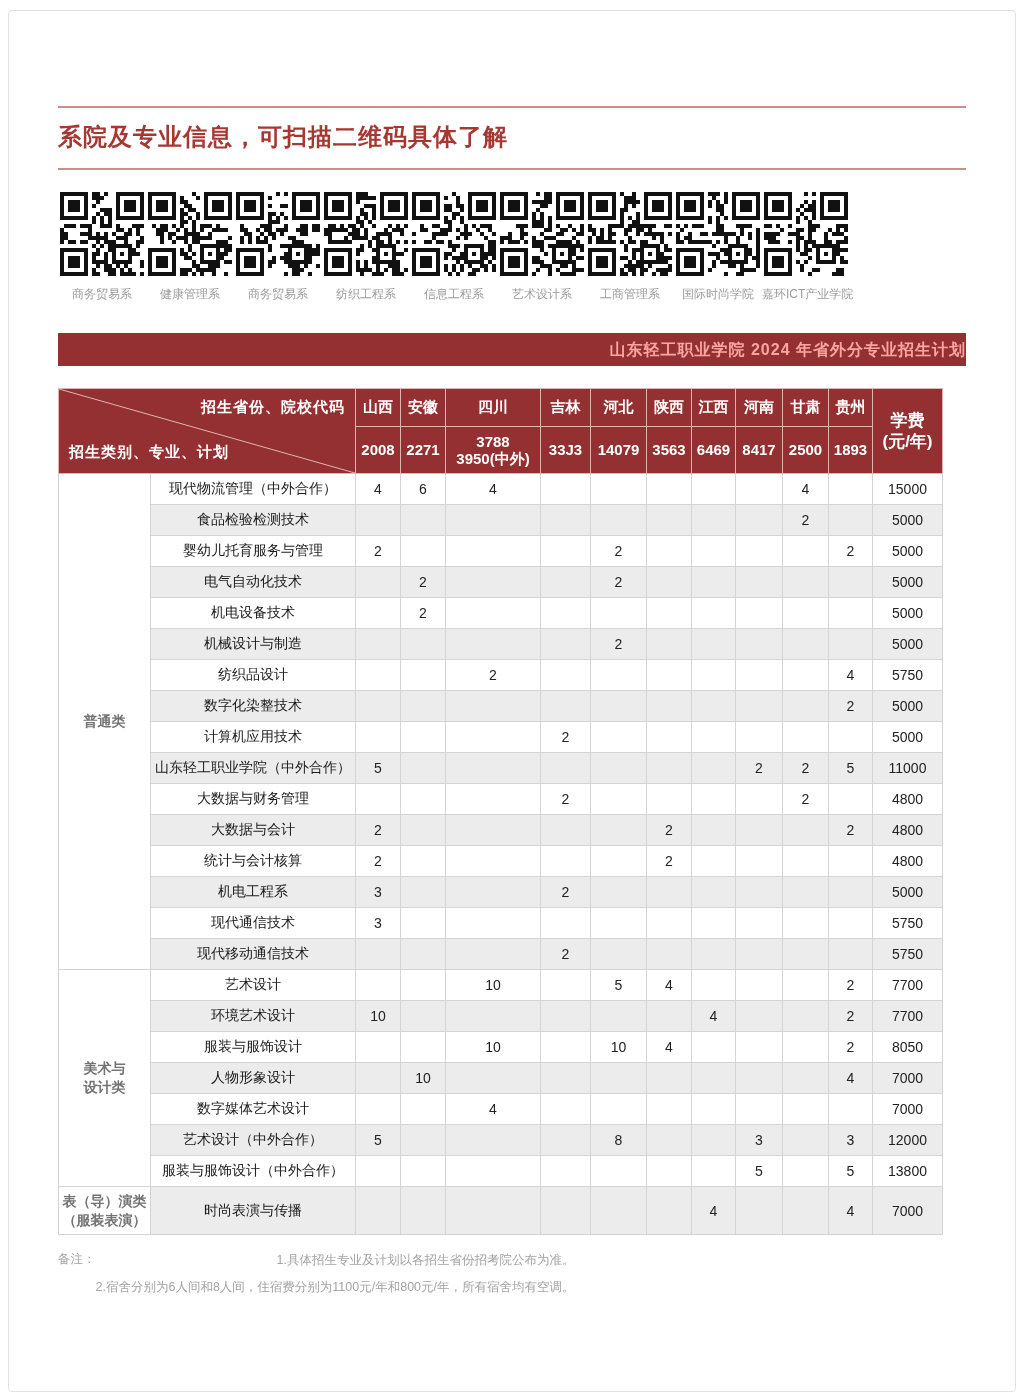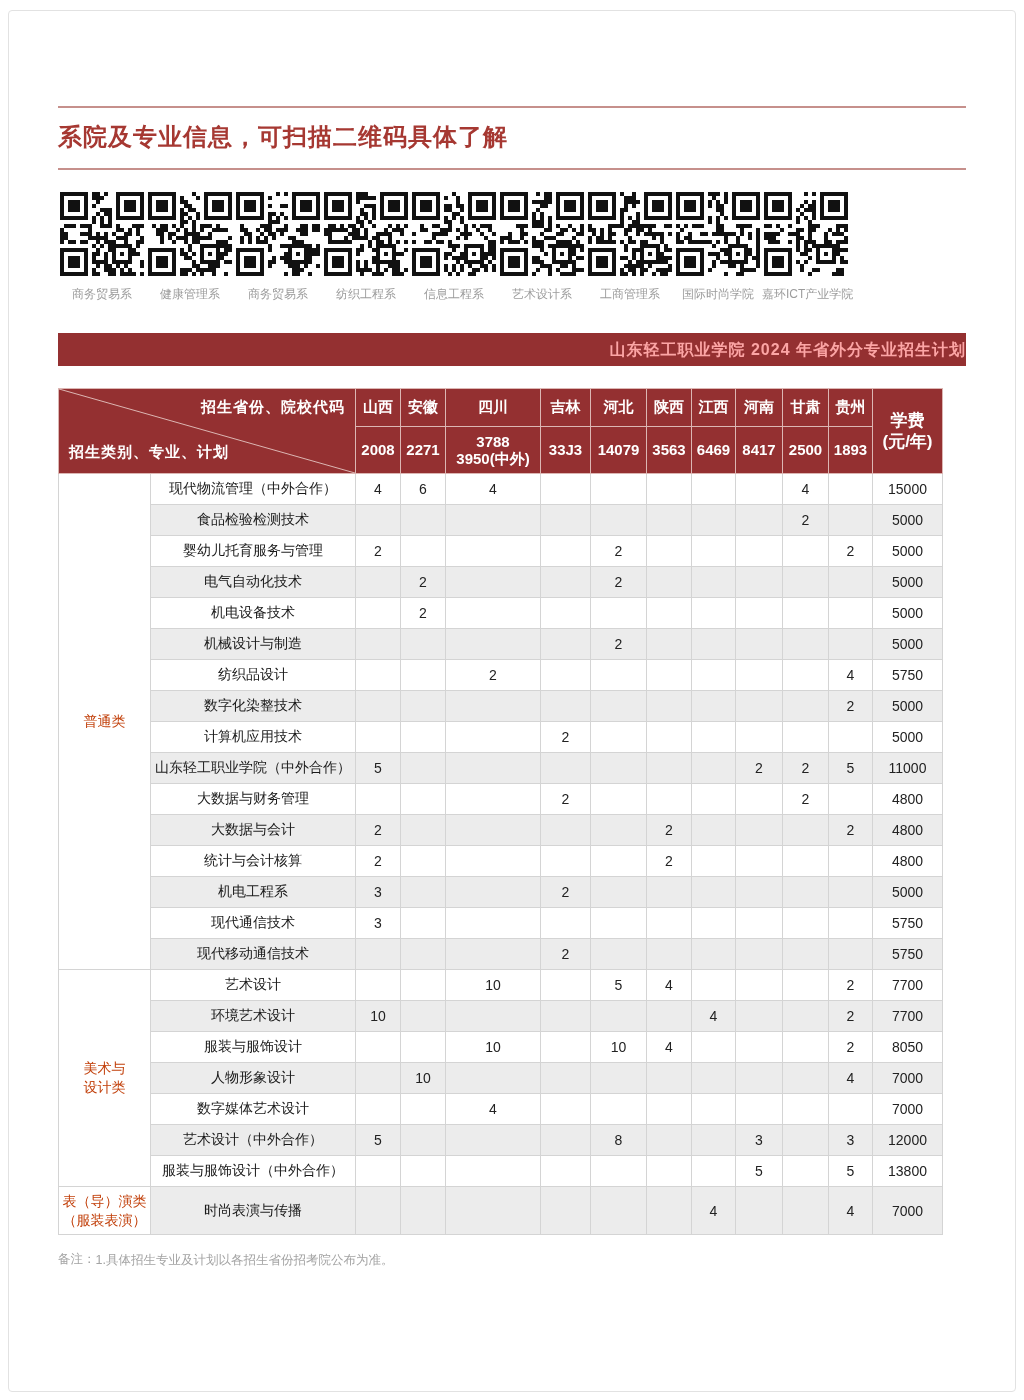--- a/index.html
+++ b/index.html
@@ -43,21 +43,21 @@
   th.corner { position:relative; padding:4px; }
   th.corner .diag { position:absolute; inset:0; width:100%; height:100%; }
   th.corner .tr { position:absolute; top:9px; right:10px; font-size:15px; letter-spacing:1px; }
   th.corner .bl { position:absolute; bottom:11px; left:10px; font-size:15px; letter-spacing:1px; }
 
   tbody td {
     border:1px solid #d4d4d4; height:31px; text-align:center; vertical-align:middle;
     font-size:14px; color:#222; background:#fff;
   }
   tbody tr.stripe td { background:#ececec; }
-  tbody td.cat { background:#fff !important; font-size:14px; white-space:pre-line; line-height:1.35; color:#c2410c; }
+  tbody td.cat { background:#fff !important; font-size:14px; white-space:pre-line; line-height:1.35; color:#737373;font-weight:bold; }
   tbody td.major { font-size:14px; color:#1a1a1a; }
   tbody td.num, tbody td.fee { font-size:14px; }
   tbody tr.tall td { height:48px; }
 
   
   .notes { margin-top:16px; display:flex; color:#a3a3a3; font-size:12.5px;text-align:right; }
   .notes .label { white-space:nowrap; }
   .notes .lines p { margin:0 0 9px 0; line-height:1.45; }
 </style>
 </head>
@@ -1588,17 +1588,18 @@
             <td class="num">4</td>
             <td class="fee">7000</td>
           </tr>
         </tbody>
     </table>
 
     <div class="notes">
       <span class="label">备注：</span>
       <div class="lines">
         <p>1.具体招生专业及计划以各招生省份招考院公布为准。</p>
+        <p>2.宿舍分别为6人间和8人间，住宿费分别为1100元/年和800元/年，所有宿舍均有空调。</p>
       </div>
     </div>
 
   </div>
 </div>
 
 </body></html>

